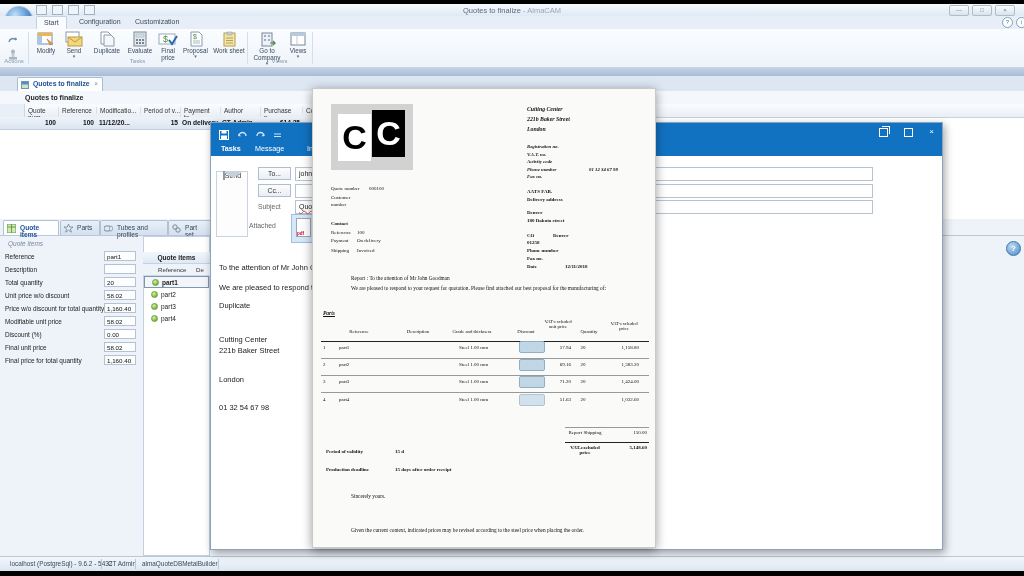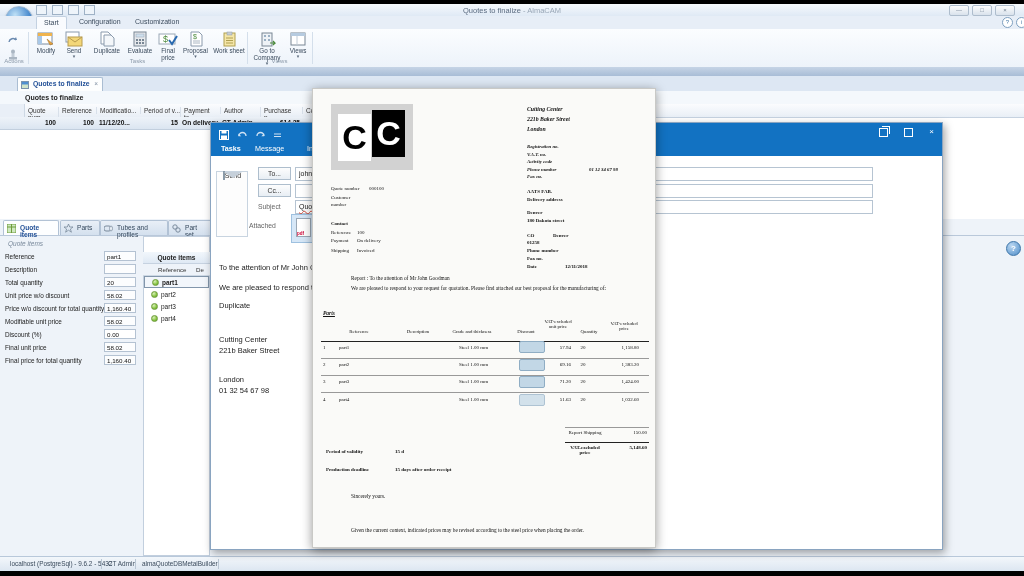--- a/index.html
+++ b/index.html
@@ -465,21 +465,21 @@
         </span>
       <span class="attach-name">P...</span>
     </div>
 
     <span class="em-bodyline" style="left:8px;top:140px">To the attention of Mr John G</span>
     <span class="em-bodyline" style="left:8px;top:160px">We are pleased to respond to</span>
     <span class="em-bodyline" style="left:8px;top:178px">Duplicate</span>
     <span class="em-bodyline" style="left:8px;top:212px">Cutting Center</span>
     <span class="em-bodyline" style="left:8px;top:223px">221b Baker Street</span>
     <span class="em-bodyline" style="left:8px;top:252px">London</span>
-    <span class="em-bodyline" style="left:8px;top:263px">01 32 54 67 98</span>
+    <span class="em-bodyline" style="left:8px;top:280px">01 32 54 67 98</span>
   </div>
 
   <div class="abs pdf">
     <div class="logo-bg">
       <span class="logo-c1">C</span>
       <span class="logo-c2">C</span>
     </div>
     <div class="pd co-name" style="left:214px;top:17px">Cutting Center</div>
     <div class="pd co-name" style="left:214px;top:27px">221b Baker Street</div>
     <div class="pd co-name" style="left:214px;top:37px">London</div>

